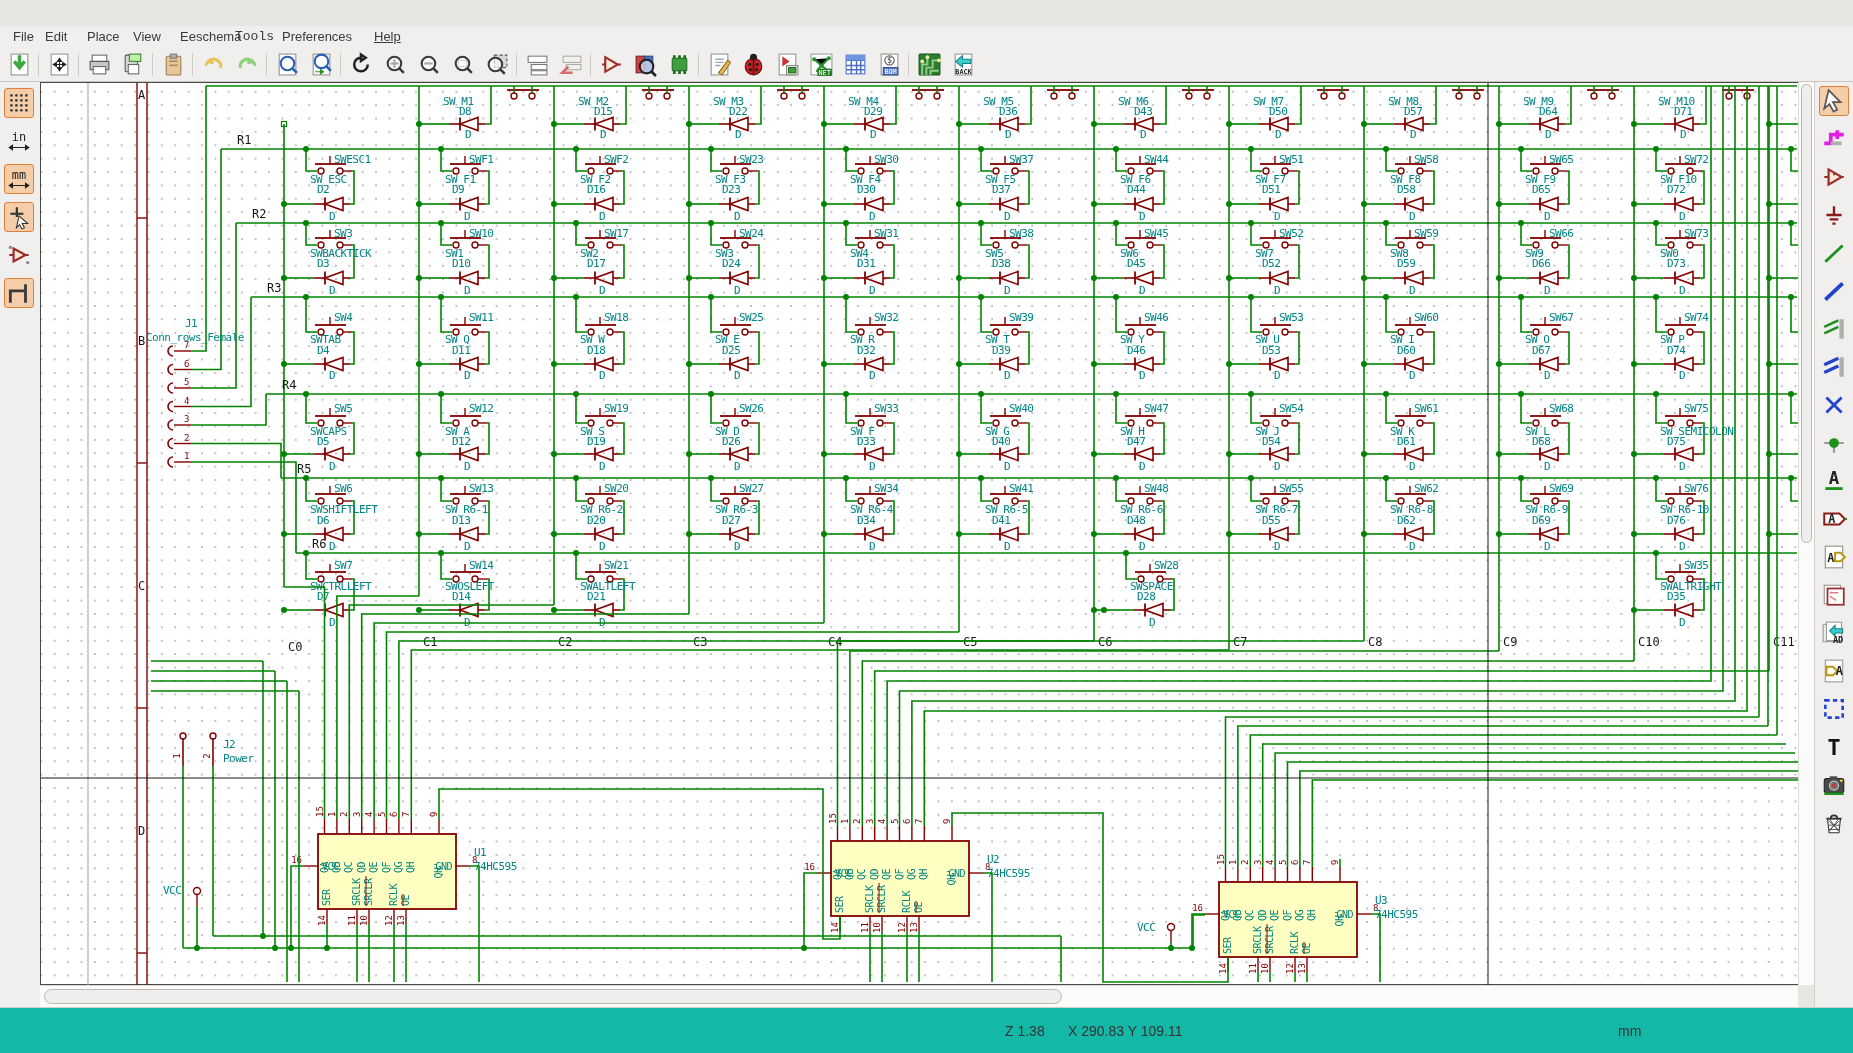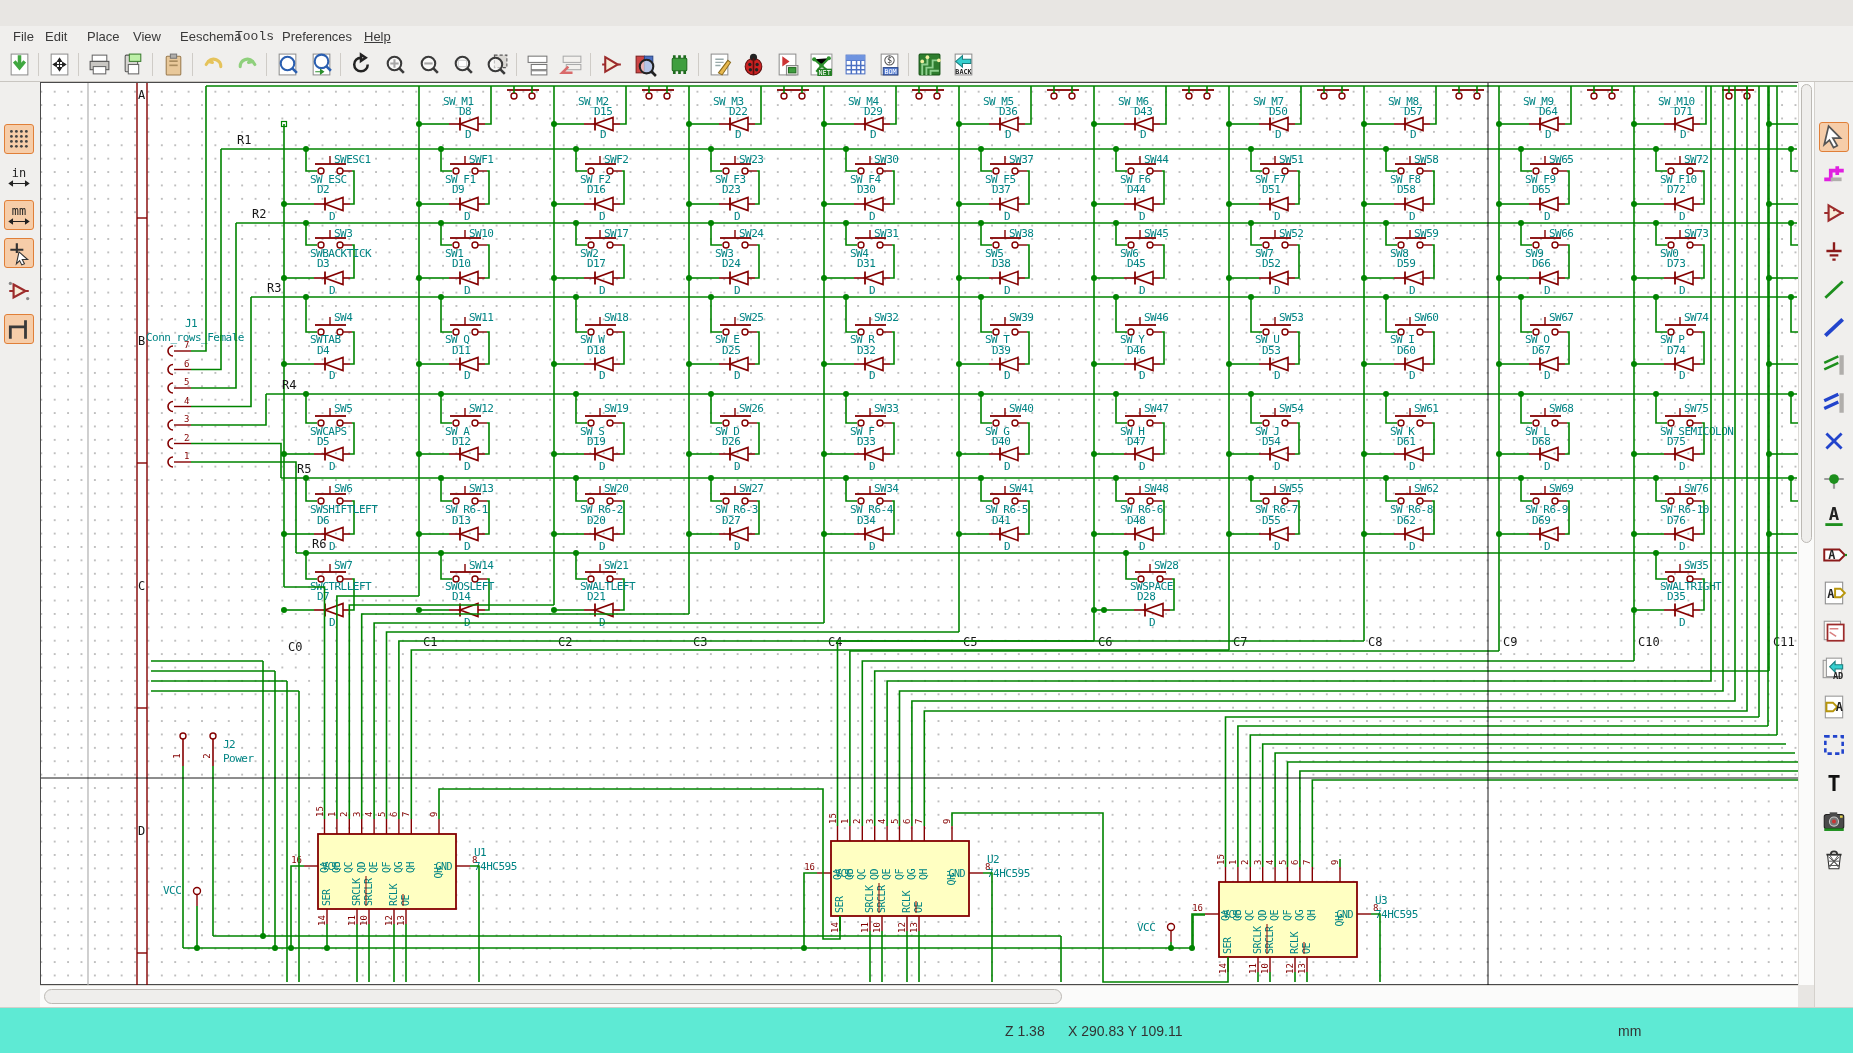--- a/index.html
+++ b/index.html
@@ -26,21 +26,21 @@
   #toolbar { position:absolute; left:0; top:48px; width:100%; height:34px; background:#f0efed;
     border-bottom:1px solid #c9c6c1; }
   .tbtn { position:absolute; top:3px; width:27px; height:27px; border-radius:3px; }
   .tbtn svg { width:25px; height:25px; margin:1px; }
   .tsep { position:absolute; top:5px; width:1px; height:23px; background:#cfccc7; }
 
   
   #lefttb { position:absolute; left:0; top:82px; width:40px; height:925px; background:#f0efed; }
   #righttb { position:absolute; right:0; top:82px; width:39px; height:925px; background:#f0efed;
     border-left:1px solid #d4d1cc; }
-  .sbtn { position:absolute; width:30px; height:30px; border-radius:3px; border:1px solid transparent;margin-top:36px; }
+  .sbtn { position:absolute; width:30px; height:30px; border-radius:3px; border:1px solid transparent; }
   .sbtn svg { width:26px; height:26px; margin:1px; }
   .sbtn.active { background:#f6cda9; border:1px solid #e07f38; }
   #lefttb .sbtn { left:4px; }
   #righttb .sbtn { left:4px; }
 
   
   #canvas { position:absolute; left:40px; top:82px; width:1758px; height:903px;
     background-color:#ffffff; border:1px solid #4a4a4a; border-right:none;
     background-image:radial-gradient(circle, #bfbfbf 0.9px, rgba(0,0,0,0) 1px);
     background-size:13.4px 13.4px; background-position:7px 2px; }
@@ -51,21 +51,21 @@
     background:#fbfbfa; border-left:1px solid #dddbd7; }
   #vthumb { position:absolute; left:2px; top:2px; width:11px; height:459px;
     background:#efeeec; border:1px solid #bcb9b4; border-radius:6px; }
   #hscroll { position:absolute; left:40px; top:985px; width:1758px; height:22px;
     background:#fbfbfa; border-top:1px solid #dddbd7; }
   #hthumb { position:absolute; left:4px; top:3px; width:1018px; height:15px;
     background:#efeeec; border:1px solid #bcb9b4; border-radius:8px; }
 
   
   #statusbar { position:absolute; left:0; top:1007px; width:100%; height:46px;
-    background:#5eead4; border-top:1px solid #d3d0cb; }
+    background:#14b8a6; border-top:1px solid #d3d0cb; }
   #statusbar span { position:absolute; top:0; line-height:46px; font-size:14px; color:#333; }
 
   
   text { font-family:"DejaVu Sans Mono", monospace; }
   .st  { fill:#008484; font-size:11px; letter-spacing:-0.5px; }
   .srf { fill:#008484; font-size:11px; letter-spacing:-0.5px; }
   .sbl { fill:#161616; font-size:12px; }
   .spn { fill:#840000; font-size:9px; }
   .spm { fill:#008484; font-size:10px; letter-spacing:-0.5px; }
 </style>
@@ -73,21 +73,21 @@
 <body>
 <div id="app">
   <div id="menubar">
       <div class="menu-item" style="left: 7px;">File</div>
       <div class="menu-item" style="left: 39px;">Edit</div>
       <div class="menu-item" style="left: 81px;">Place</div>
       <div class="menu-item" style="left: 127px;">View</div>
       <div class="menu-item" style="left: 174px;">Eeschema</div>
       <div class="menu-item" style="left: 229px; font-family: Liberation Mono, monospace;">Tools</div>
       <div class="menu-item" style="left: 276px;">Preferences</div>
-      <div class="menu-item" style="left: 358px; text-decoration: underline;">Help</div>
+      <div class="menu-item" style="left: 368px; text-decoration: underline;">Help</div>
     </div>
   <div id="toolbar">
       <div class="tbtn" style="left: 6px;"><svg viewBox="0 0 24 24">
           <rect x="4" y="2" width="16" height="20" fill="#fff" stroke="#8f8f8f"></rect>
           <path d="M12 3v10M7 9l5 6 5-6" fill="none" stroke="#3fa73f" stroke-width="3.4"></path>
         </svg></div>
       <div class="tsep" style="left: 38px;"></div>
       <div class="tbtn" style="left: 46px;"><svg viewBox="0 0 24 24">
           <rect x="4" y="2" width="16" height="20" fill="#fff" stroke="#8f8f8f"></rect>
           <path d="M12 6v12M6 12h12M12 6l-2 3h4zM12 18l-2-3h4zM6 12l3-2v4zM18 12l-3-2v4z" stroke="#222" fill="#222" stroke-width="1"></path>

